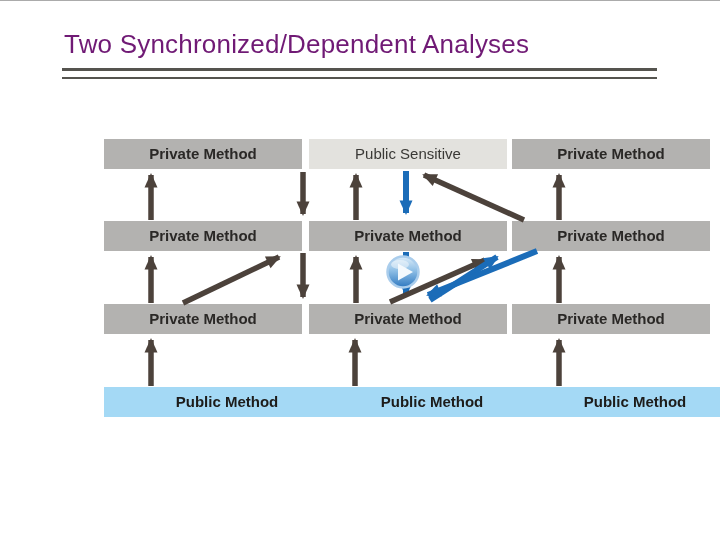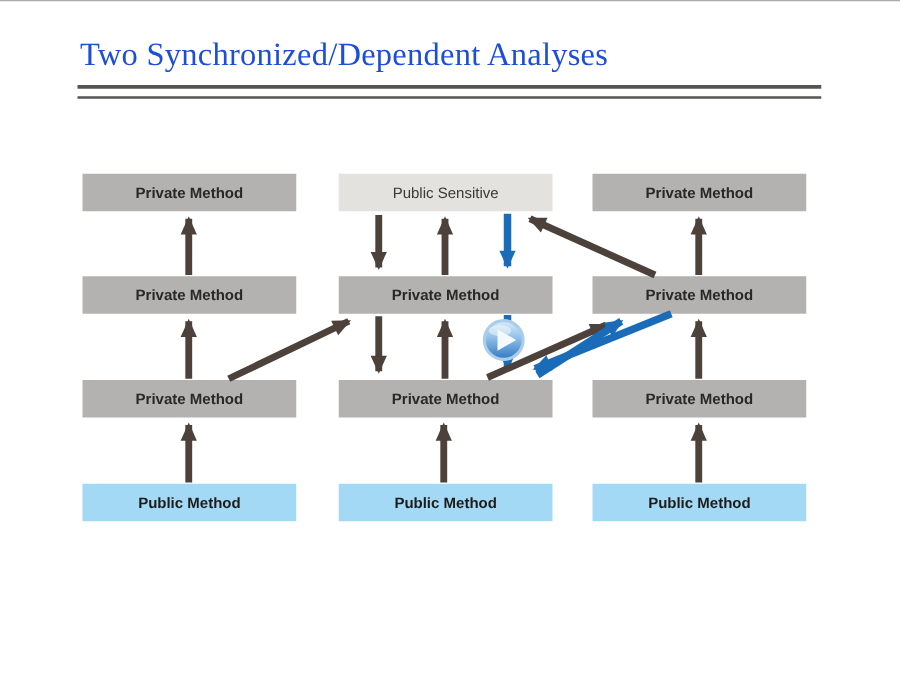--- a/index.html
+++ b/index.html
@@ -3,37 +3,38 @@
 <meta charset="utf-8">
 <style>
   html,body{margin:0;padding:0;background:#fff;}
   .slide{
     position:relative;width:720px;height:540px;background:#ffffff;
     overflow:hidden;font-family:"Liberation Sans",sans-serif;
     border-top:1px solid #ababab;box-sizing:border-box;
   }
   .title{
     position:absolute;left:64px;top:28px;width:620px;
-    font-family:Liberation Serif, serif;font-size:26px;font-weight:400;
-    color:#1d4ed8;letter-spacing:0.2px;white-space:nowrap;
+    font-family:Liberation Sans, sans-serif;font-size:26px;font-weight:400;
+    color:#701a75;letter-spacing:0.2px;white-space:nowrap;
   }
   .rule{position:absolute;left:62px;width:595px;background:#55544f;}
   .rule-thick{top:67px;height:3px;}
   .rule-thin{top:76px;height:2px;}
   .box{
-    position:absolute;width:171px;height:30px;line-height:30px;
-    text-align:center;font-size:12px;font-weight:700;color:#2a2826;
+    position:absolute;width:198px;height:30px;line-height:30px;
+    text-align:center;font-size:15px;font-weight:700;color:#2a2826;
     background:#b3b2b0;
+    margin-left:38px;
   }
   .box.caller{background:#e3e2de;font-weight:400;color:#3a3936;}
   .box.public{background:#a4d9f5;color:#1d1c1a;}
   
   .c0{left:66px;} .c1{left:271px;} .c2{left:474px;}
   
-  .r0{top:138px;} .r1{top:220px;} .r2{top:303px;} .r3{top:386px;}
+  .r0{top:138px;} .r1{top:220px;} .r2{top:303px;} .r3{top:386px;padding-left:24px;}
   svg.arrows{position:absolute;left:0;top:0;pointer-events:none;}
   svg.arrows .dk{stroke:#4c423b;stroke-width:5.5;fill:none;}
   svg.arrows .bl{stroke:#1b6cb8;stroke-width:6;fill:none;}
   .playwrap{position:absolute;left:385px;top:253px;width:36px;height:36px;cursor:pointer;}
 </style>
 </head>
 <body>
 
 <div class="slide">
 

